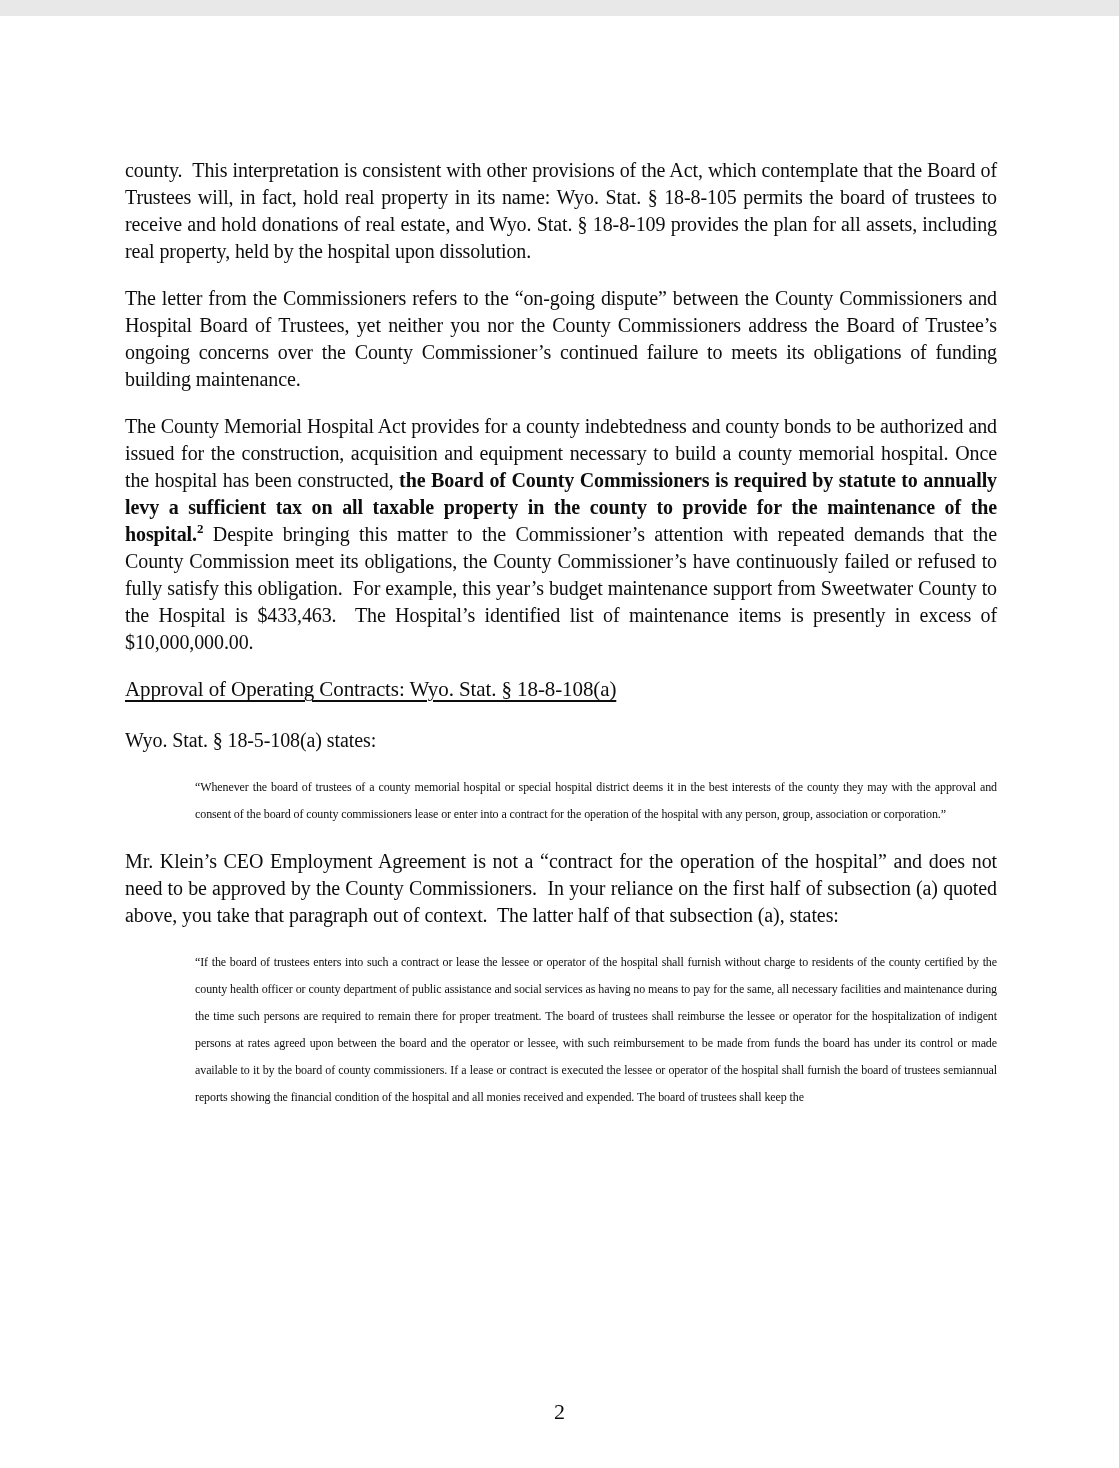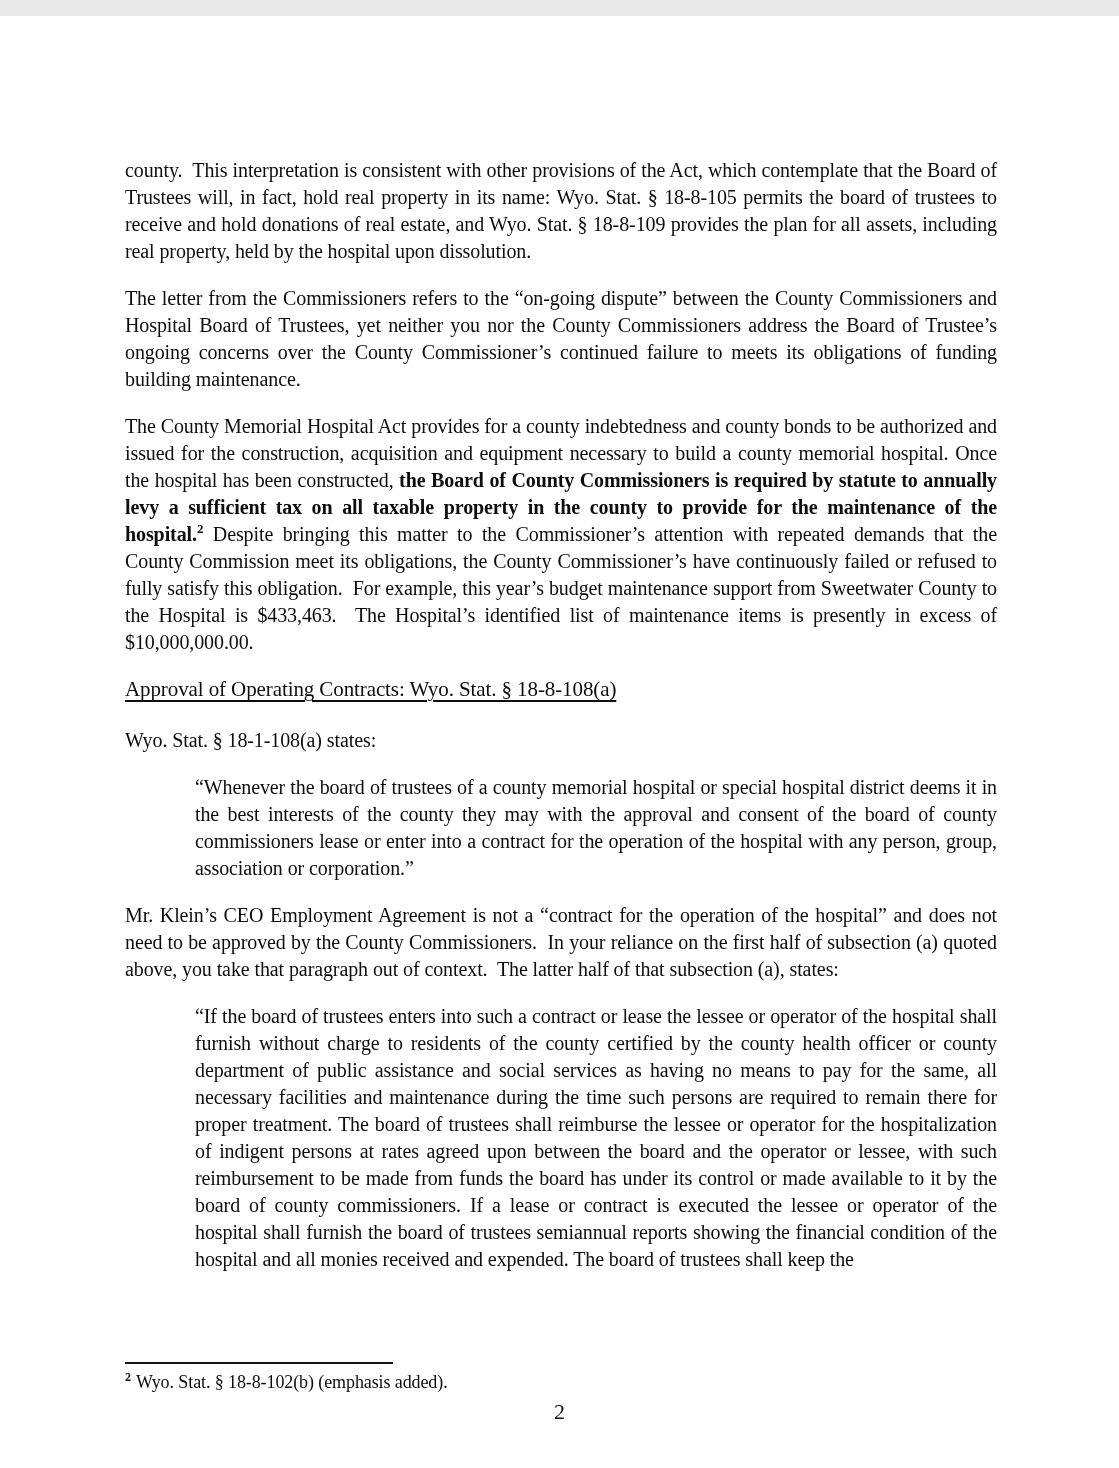--- a/index.html
+++ b/index.html
@@ -43,21 +43,21 @@
     font-size: 21px;
     line-height: 27px;
     font-weight: 400;
     text-decoration: underline;
     text-decoration-thickness: 2px;
     text-underline-offset: 4px;
     letter-spacing: -0.1px;
   }
   .bq {
     margin: 0 0 20px 70px;
-    font-size: 20px;
+    font-size: 12px;
     line-height: 27px;
     text-align: justify;
     white-space: pre-wrap;
     letter-spacing: -0.1px;
   }
   .footnote-area {
     position: absolute;
     left: 125px;
     top: 1346px;
     width: 872px;
@@ -99,30 +99,26 @@
   <div class="content">
 
     <p class="para">county.  This interpretation is consistent with other provisions of the Act, which contemplate that the Board of Trustees will, in fact, hold real property in its name: Wyo. Stat. § 18-8-105 permits the board of trustees to receive and hold donations of real estate, and Wyo. Stat. § 18-8-109 provides the plan for all assets, including real property, held by the hospital upon dissolution.</p>
 
     <p class="para">The letter from the Commissioners refers to the “on-going dispute” between the County Commissioners and Hospital Board of Trustees, yet neither you nor the County Commissioners address the Board of Trustee’s ongoing concerns over the County Commissioner’s continued failure to meets its obligations of funding building maintenance.</p>
 
     <p class="para"><span>The County Memorial Hospital Act provides for a county indebtedness and county bonds to be authorized and issued for the construction, acquisition and equipment necessary to build a county memorial hospital. Once the hospital has been constructed, </span><strong>the Board of County Commissioners is required by statute to annually levy a sufficient tax on all taxable property in the county to provide for the maintenance of the hospital.</strong><sup class="fnref">2</sup><span> Despite bringing this matter to the Commissioner’s attention with repeated demands that the County Commission meet its obligations, the County Commissioner’s have continuously failed or refused to fully satisfy this obligation.  For example, this year’s budget maintenance support from Sweetwater County to the Hospital is $433,463.  The Hospital’s identified list of maintenance items is presently in excess of $10,000,000.00.</span></p>
 
     <h2 class="heading">Approval of Operating Contracts: Wyo. Stat. § 18-8-108(a)</h2>
 
-    <p class="para">Wyo. Stat. § 18-1-108(a) states:</p>
+    <p class="para">Wyo. Stat. § 18-5-108(a) states:</p>
 
     <blockquote class="bq">“Whenever the board of trustees of a county memorial hospital or special hospital district deems it in the best interests of the county they may with the approval and consent of the board of county commissioners lease or enter into a contract for the operation of the hospital with any person, group, association or corporation.”</blockquote>
 
     <p class="para">Mr. Klein’s CEO Employment Agreement is not a “contract for the operation of the hospital” and does not need to be approved by the County Commissioners.  In your reliance on the first half of subsection (a) quoted above, you take that paragraph out of context.  The latter half of that subsection (a), states:</p>
 
     <blockquote class="bq">“If the board of trustees enters into such a contract or lease the lessee or operator of the hospital shall furnish without charge to residents of the county certified by the county health officer or county department of public assistance and social services as having no means to pay for the same, all necessary facilities and maintenance during the time such persons are required to remain there for proper treatment. The board of trustees shall reimburse the lessee or operator for the hospitalization of indigent persons at rates agreed upon between the board and the operator or lessee, with such reimbursement to be made from funds the board has under its control or made available to it by the board of county commissioners. If a lease or contract is executed the lessee or operator of the hospital shall furnish the board of trustees semiannual reports showing the financial condition of the hospital and all monies received and expended. The board of trustees shall keep the</blockquote>
 
   </div>
 
-  <div class="footnote-area">
-    <div class="fn-rule"></div>
-    <p class="fn-text"><sup>2</sup><span>Wyo. Stat. § 18-8-102(b) (emphasis added).</span></p>
-  </div>
 
   <div class="page-number">2</div>
 
 </div>
 
 </body></html>

